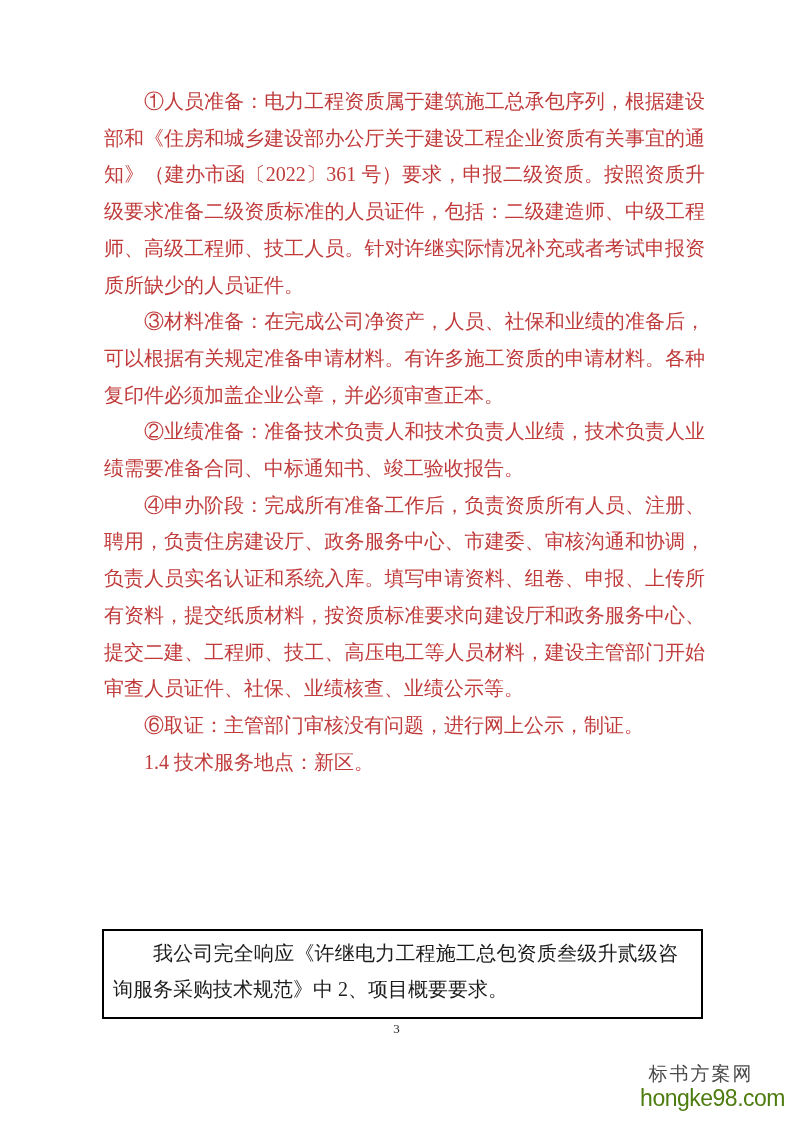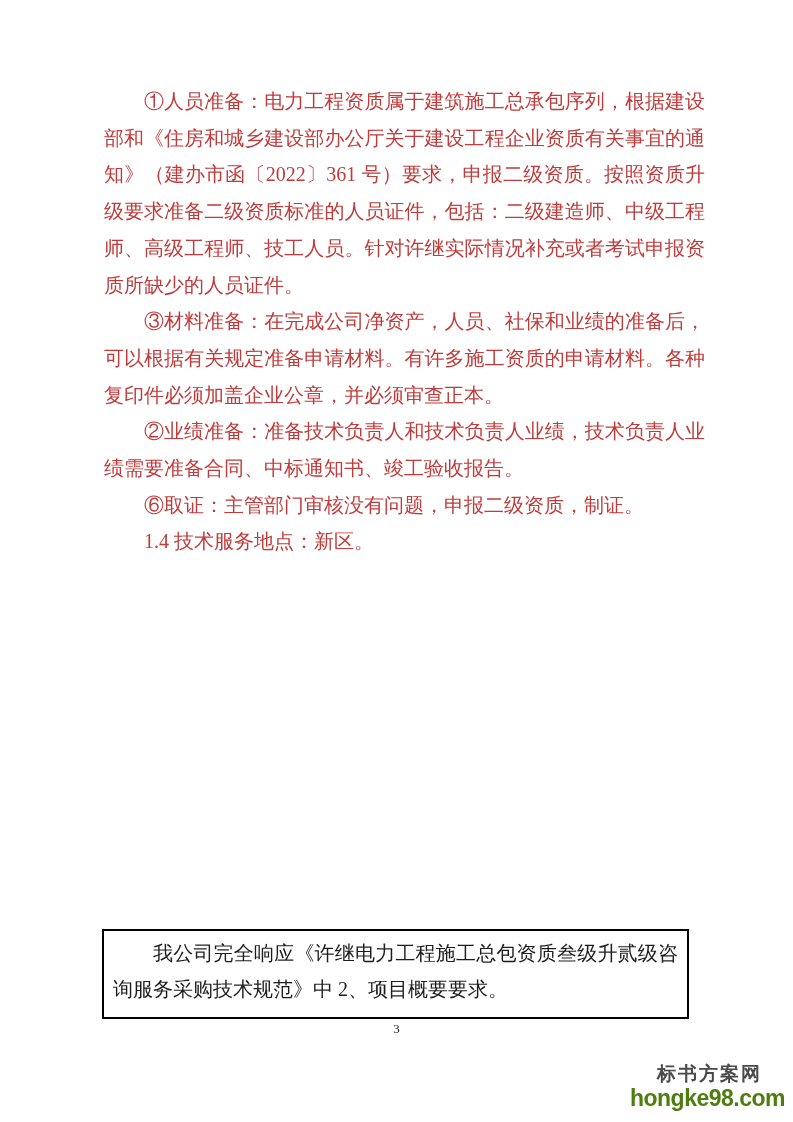--- a/index.html
+++ b/index.html
@@ -28,21 +28,21 @@
   .body-text p {
     margin: 0;
     text-indent: 2em;
   }
   .response-box {
     position: absolute;
     left: 102px;
     top: 929px;
     width: 565px;
     border: 2px solid #000000;
-    padding: 5px 9px 10px 9px;
+    padding: 5px 23px 10px 9px;
     color: #1c1c1c;
     font-size: 20px;
     line-height: 35.5px;
     text-align: justify;
     background: #ffffff;
   }
   .response-box p {
     margin: 0;
     text-indent: 2em;
   }
@@ -52,23 +52,23 @@
     left: 0;
     width: 100%;
     text-align: center;
     font-size: 13px;
     color: #1a1a1a;
   }
   .watermark {
     position: absolute;
     right: 8px;
     top: 1064px;
-    text-align: right;
+    text-align: center;
     font-family: "Liberation Sans", "DejaVu Sans", sans-serif;
-    font-weight: bold;
+    font-weight: normal;
     line-height: 1.1;
   }
   .wm-cn {
     font-size: 19px;
     letter-spacing: 2px;
     color: #4a4a4a;
     margin-right: 23px;
   }
   .wm-url {
     font-size: 23px;
@@ -79,21 +79,22 @@
 </style>
 </head>
 <body>
 
 <div class="page">
 
   <div class="body-text">
     <p>①人员准备：电力工程资质属于建筑施工总承包序列，根据建设部和《住房和城乡建设部办公厅关于建设工程企业资质有关事宜的通知》（建办市函〔2022〕361 号）要求，申报二级资质。按照资质升级要求准备二级资质标准的人员证件，包括：二级建造师、中级工程师、高级工程师、技工人员。针对许继实际情况补充或者考试申报资质所缺少的人员证件。</p>
     <p>③材料准备：在完成公司净资产，人员、社保和业绩的准备后，可以根据有关规定准备申请材料。有许多施工资质的申请材料。各种复印件必须加盖企业公章，并必须审查正本。</p>
     <p>②业绩准备：准备技术负责人和技术负责人业绩，技术负责人业绩需要准备合同、中标通知书、竣工验收报告。</p>
-    <p>⑥取证：主管部门审核没有问题，申报二级资质，制证。</p>
+    <p>④申办阶段：完成所有准备工作后，负责资质所有人员、注册、聘用，负责住房建设厅、政务服务中心、市建委、审核沟通和协调，负责人员实名认证和系统入库。填写申请资料、组卷、申报、上传所有资料，提交纸质材料，按资质标准要求向建设厅和政务服务中心、提交二建、工程师、技工、高压电工等人员材料，建设主管部门开始审查人员证件、社保、业绩核查、业绩公示等。</p>
+    <p>⑥取证：主管部门审核没有问题，进行网上公示，制证。</p>
     <p>1.4 技术服务地点：新区。</p>
   </div>
 
   <div class="response-box">
     <p>我公司完全响应《许继电力工程施工总包资质叁级升贰级咨询服务采购技术规范》中 2、项目概要要求。</p>
   </div>
 
   <div class="page-number">3</div>
 
   <div class="watermark">

